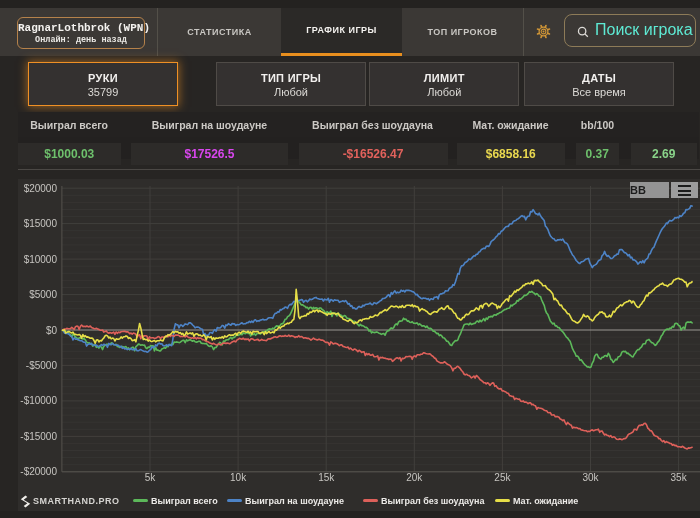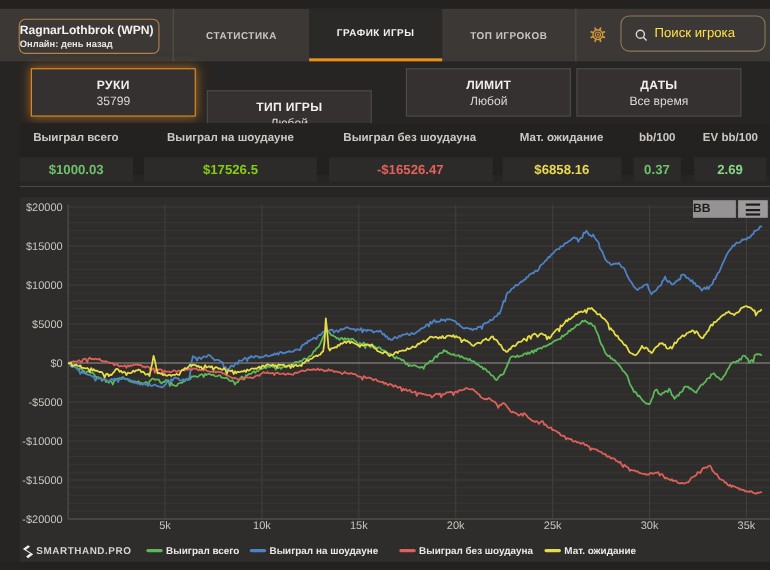--- a/index.html
+++ b/index.html
@@ -1,24 +1,24 @@
 <!DOCTYPE html>
 <html><head><meta charset="utf-8">
 <style>
 * { margin:0; padding:0; box-sizing:border-box; }
 html,body { width:700px; height:518px; background:#272523; font-family:"Liberation Sans",sans-serif; overflow:hidden; }
 .topstrip { height:8px; background:#242220; }
 .header { position:relative; height:48px; background:#3b3835; }
 .sep { position:absolute; top:0; bottom:0; width:1px; background:#535049; }
-.pbox { position:absolute; left:17px; top:8.5px; width:128px; height:32px; border:1px solid #b5824b; border-radius:6px; text-align:left; padding-top:4px; }
+.pbox { position:absolute; left:17px; top:8.5px; width:128px; height:32px; border:1px solid #b5824b; border-radius:6px; text-align:center; padding-top:4px;font-family:Liberation Mono, monospace; }
 .pbox .t1 { font-size:11px; font-weight:bold; color:#f4f2ef; line-height:13px; white-space:nowrap; }
 .pbox .t2 { font-size:8.5px; font-weight:bold; color:#e9e7e3; line-height:11px; white-space:nowrap; }
 .tab { position:absolute; top:0; height:48px; line-height:48px; text-align:center; font-size:9px; font-weight:bold; letter-spacing:0.5px; color:#c9c7c3; }
 .tab.active { background:#2b2927; color:#f4f2ef; border-bottom:3.5px solid #e98f1e; line-height:45px; }
-.search { position:absolute; left:564px; top:6px; width:132px; height:33px; border:1.5px solid #8d7b58; border-radius:8px; color:#fde047; font-size:12px; line-height:30px; padding-left:30px; }
+.search { position:absolute; left:564px; top:6px; width:132px; height:33px; border:1.5px solid #8d7b58; border-radius:8px; color:#5eead4; font-size:16px; line-height:30px; padding-left:30px; }
 .filterrow { position:relative; height:55px; background:#272523; }
 .fbtn { position:absolute; top:6px; width:150px; height:44px; background:#343130; border:1px solid #4f4b47; border-radius:0; text-align:center; padding-top:9px; }
 .fbtn .t1 { font-size:11px; font-weight:bold; color:#f2f0ee; line-height:13px; letter-spacing:0.3px; }
 .fbtn .t2 { font-size:11px; color:#dcdad6; line-height:14px; }
 .fbtn.hot { border:1.5px solid #ef9025; box-shadow:0 0 9px 1px rgba(239,144,37,0.55); }
 .shead { position:absolute; left:18px; top:112px; width:681px; height:25px; background:#242221; }
 .shead div { position:absolute; top:0; font-size:10.5px; font-weight:bold; color:#ccc9c5; text-align:center; line-height:27px; }
 .svalbg { position:absolute; left:18px; top:137px; width:681px; height:22px; background:#232120; }
 .sval { position:absolute; top:143px; height:22px; background:#2d2b29; font-size:12px; font-weight:bold; text-align:center; line-height:22px; }
 .divider { position:absolute; left:18px; top:169px; width:682px; height:1px; background:#4b4845; }
@@ -64,44 +64,43 @@
   <svg style="position:absolute; left:577px; top:18px;" width="12" height="12" viewBox="0 0 14 14">
     <circle cx="6" cy="6" r="4.3" fill="none" stroke="#dddbd7" stroke-width="1.5"></circle>
     <line x1="9.2" y1="9.2" x2="12.6" y2="12.6" stroke="#dddbd7" stroke-width="1.5"></line>
   </svg>
 </div>
 <div class="filterrow">
   <div class="fbtn hot" style="left:28px;">
       <div class="t1">РУКИ</div>
       <div class="t2">35799</div>
     </div>
-  <div class="fbtn" style="left:188px;margin-top:20px;">
+  <div class="fbtn" style="left:216px;">
       <div class="t1">ТИП ИГРЫ</div>
       <div class="t2">Любой</div>
     </div>
   <div class="fbtn" style="left:369.3px;">
       <div class="t1">ЛИМИТ</div>
       <div class="t2">Любой</div>
     </div>
   <div class="fbtn" style="left:524px;">
       <div class="t1">ДАТЫ</div>
       <div class="t2">Все время</div>
     </div>
 </div>
 <div class="shead">
   <div style="left:0px; width:102px;">Выиграл всего</div>
   <div style="left:113px; width:157px;">Выиграл на шоудауне</div>
   <div style="left:280px; width:149px;">Выиграл без шоудауна</div>
   <div style="left:438px; width:109px;">Мат. ожидание</div>
   <div style="left:558px; width:43px;">bb/100</div>
-  <div style="left:613px; width:66px;">EV bb/100</div>
 </div>
 <div class="svalbg"></div>
 <div class="sval" style="left:18px; width:102.5px; color:#6ec06c">$1000.03</div>
-<div class="sval" style="left:131px; width:157px; color:#84cc16">$17526.5</div>
+<div class="sval" style="left:131px; width:157px; color:#d946ef">$17526.5</div>
 <div class="sval" style="left:298.5px; width:149px; color:#e2625c">-$16526.47</div>
 <div class="sval" style="left:456.5px; width:108.5px; color:#ead94f">$6858.16</div>
 <div class="sval" style="left:576px; width:42.5px; color:#6ec06c">0.37</div>
 <div class="sval" style="left:631px; width:65.5px; color:#8ad48a">2.69</div>
 <div class="divider"></div>
 <div class="panel">
   <svg width="682" height="332" viewBox="18 179 682 332" style="position:absolute;left:0;top:0">
 <line x1="62" y1="464.7" x2="700" y2="464.7" stroke="#363432" stroke-width="1"></line>
 <line x1="62" y1="457.6" x2="700" y2="457.6" stroke="#363432" stroke-width="1"></line>
 <line x1="62" y1="450.5" x2="700" y2="450.5" stroke="#363432" stroke-width="1"></line>

